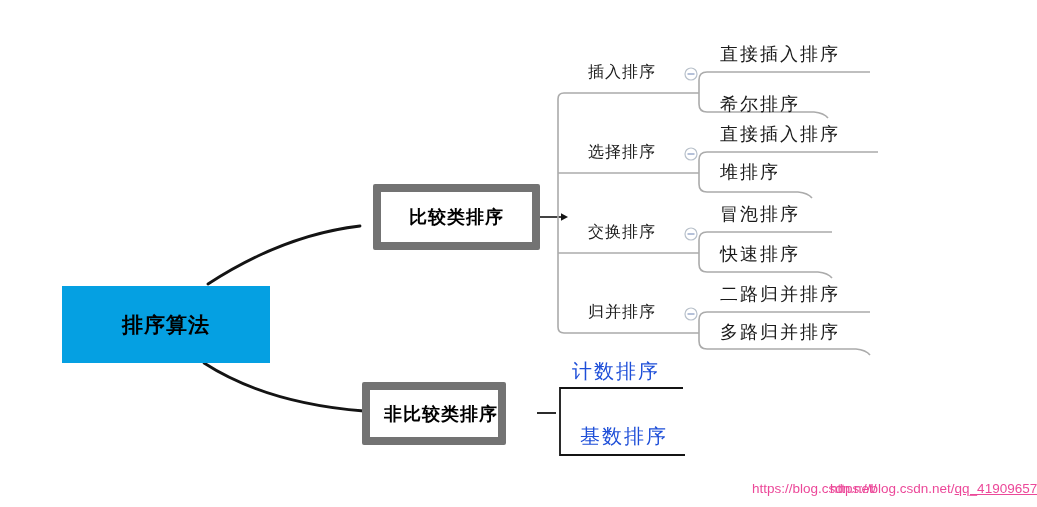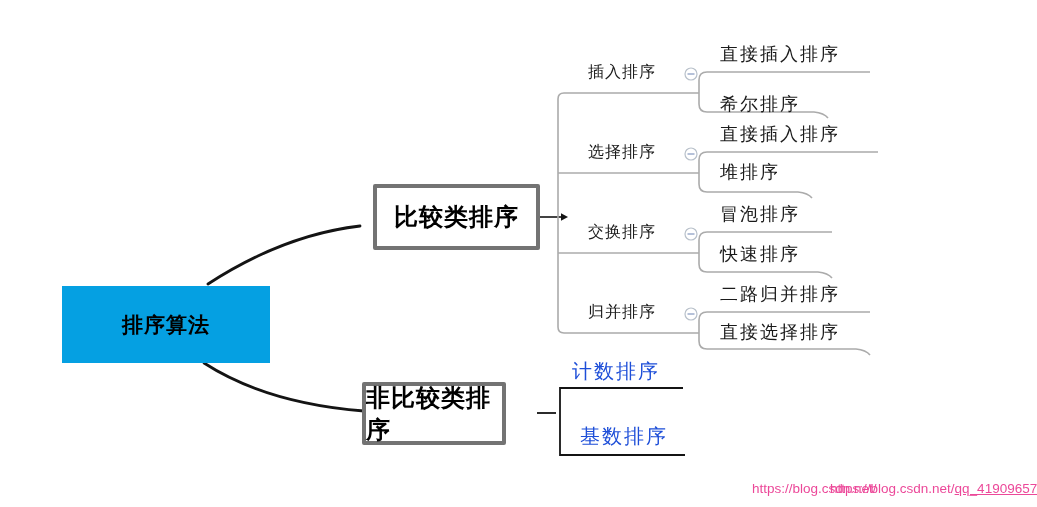--- a/index.html
+++ b/index.html
@@ -13,22 +13,22 @@
   .layer{position:absolute;left:0;top:0;width:1037px;height:507px;}
   .node{position:absolute;display:flex;align-items:center;justify-content:center;box-sizing:border-box;}
   .root-node{
     left:62px;top:286px;width:208px;height:77px;
     background:#05a0e2;
     color:#000000;font-weight:bold;font-size:21px;
     letter-spacing:1px;
   }
   .branch-box{
     background:#ffffff;
-    border:4px solid #737373;border-radius:2px;
-    color:#000000;font-weight:bold;font-size:24px;
+    border:8px solid #737373;border-radius:2px;
+    color:#000000;font-weight:bold;font-size:18px;
     letter-spacing:1px;
   }
   .branch-1{left:373px;top:184px;width:167px;height:66px;}
   .branch-2{left:362px;top:382px;width:144px;height:63px;justify-content:flex-end;}
   .l2{
     position:absolute;width:84px;text-align:center;
     font-size:16px;color:#1a1a1a;height:24px;line-height:24px;
     font-family:"Liberation Serif","DejaVu Serif",serif;
     letter-spacing:1px;white-space:nowrap;
   }
@@ -110,21 +110,21 @@
   <div class="l2" style="left:580px;top:220px;">交换排序</div>
   <div class="l2" style="left:580px;top:300px;">归并排序</div>
 
   <div class="l3" style="top:42px;">直接插入排序</div>
   <div class="l3" style="top:82px;margin-top:10px;">希尔排序</div>
   <div class="l3" style="top:122px;">直接插入排序</div>
   <div class="l3" style="top:160px;">堆排序</div>
   <div class="l3" style="top:202px;">冒泡排序</div>
   <div class="l3" style="top:242px;">快速排序</div>
   <div class="l3" style="top:282px;">二路归并排序</div>
-  <div class="l3" style="top:320px;">直接选择排序</div>
+  <div class="l3" style="top:320px;">多路归并排序</div>
 
   <div class="bchild" style="left:572px;top:359px;">计数排序</div>
   <div class="bchild" style="left:580px;top:424px;">基数排序</div>
 
   <div class="watermark">
     <span class="wm1">https://blog.csdn.net/</span>
     <span class="wm2"><span>https://blog.csdn.net/</span><span class="uline">qq_41909657</span></span>
   </div>
 
 </div>

